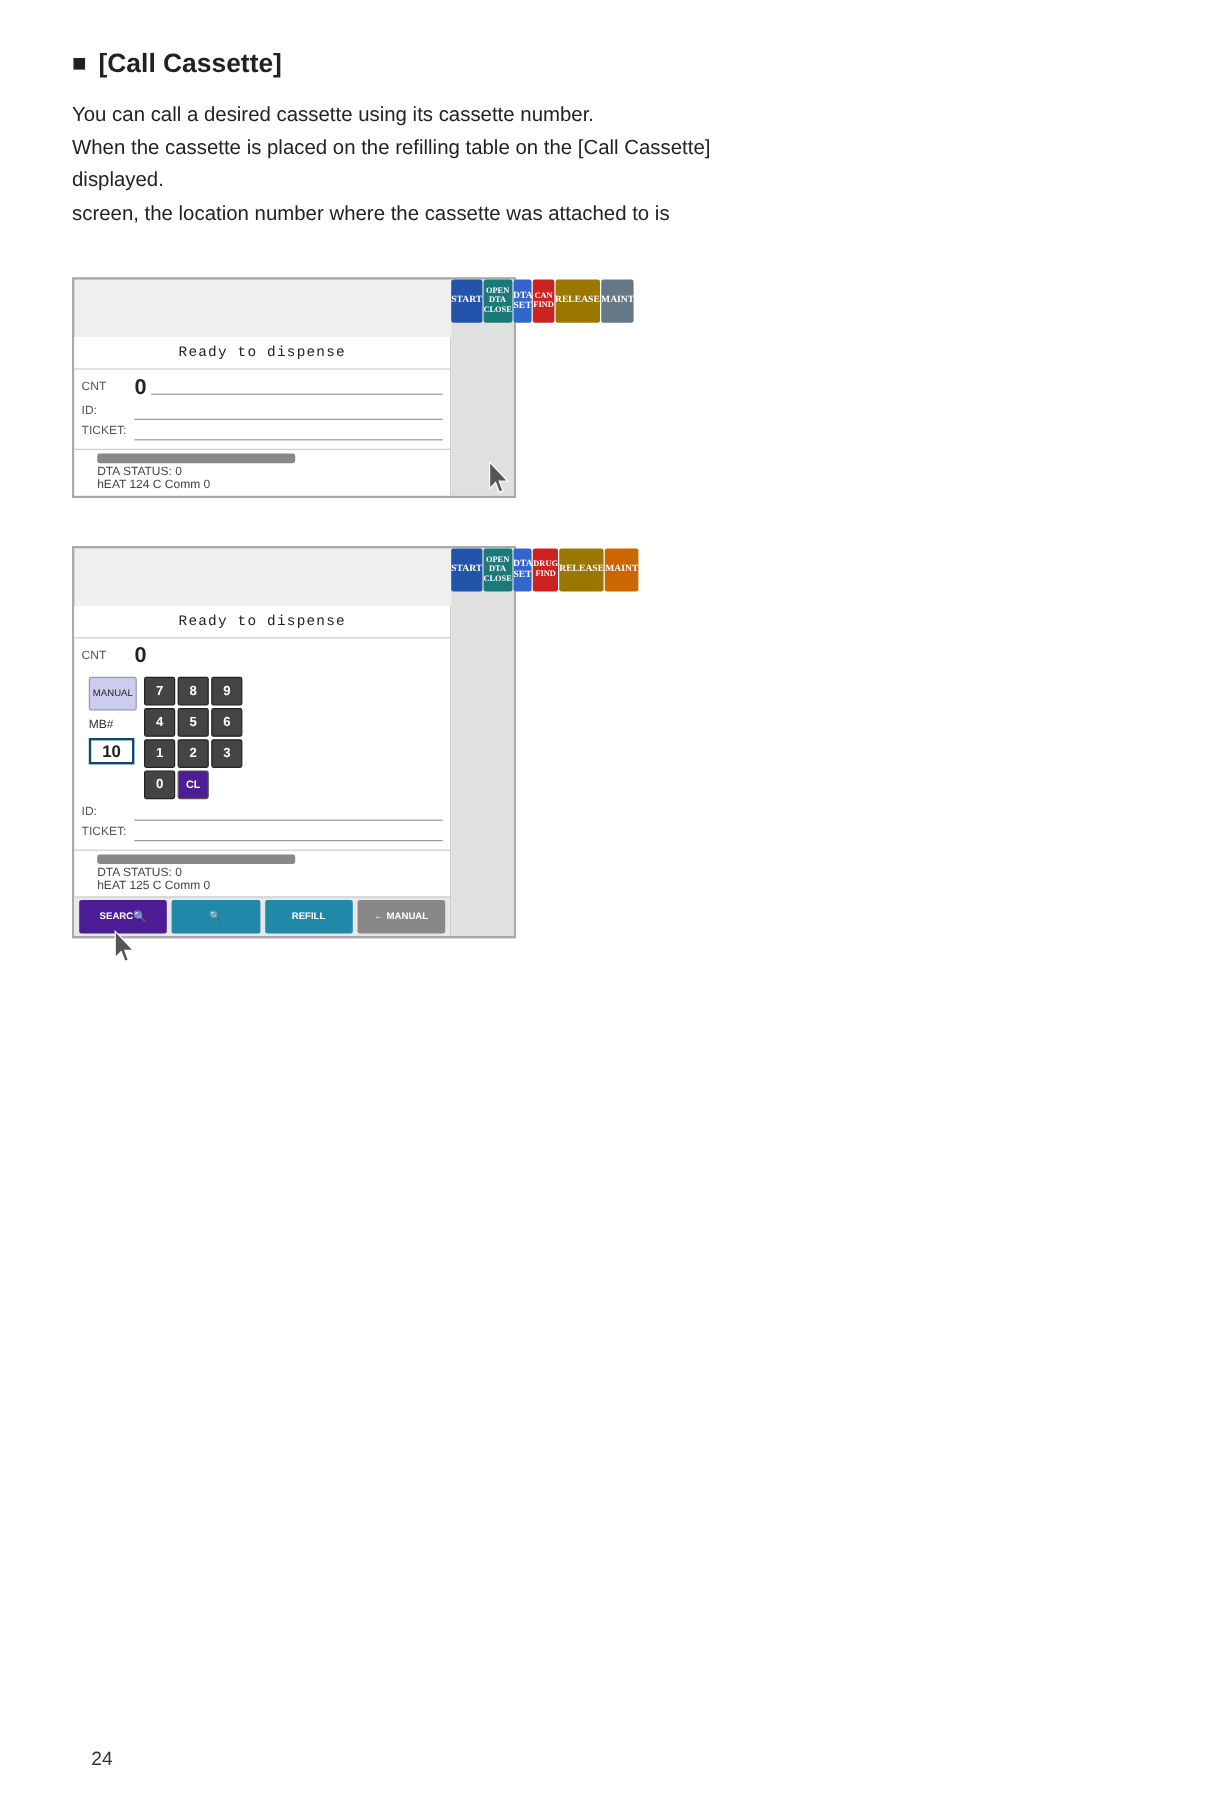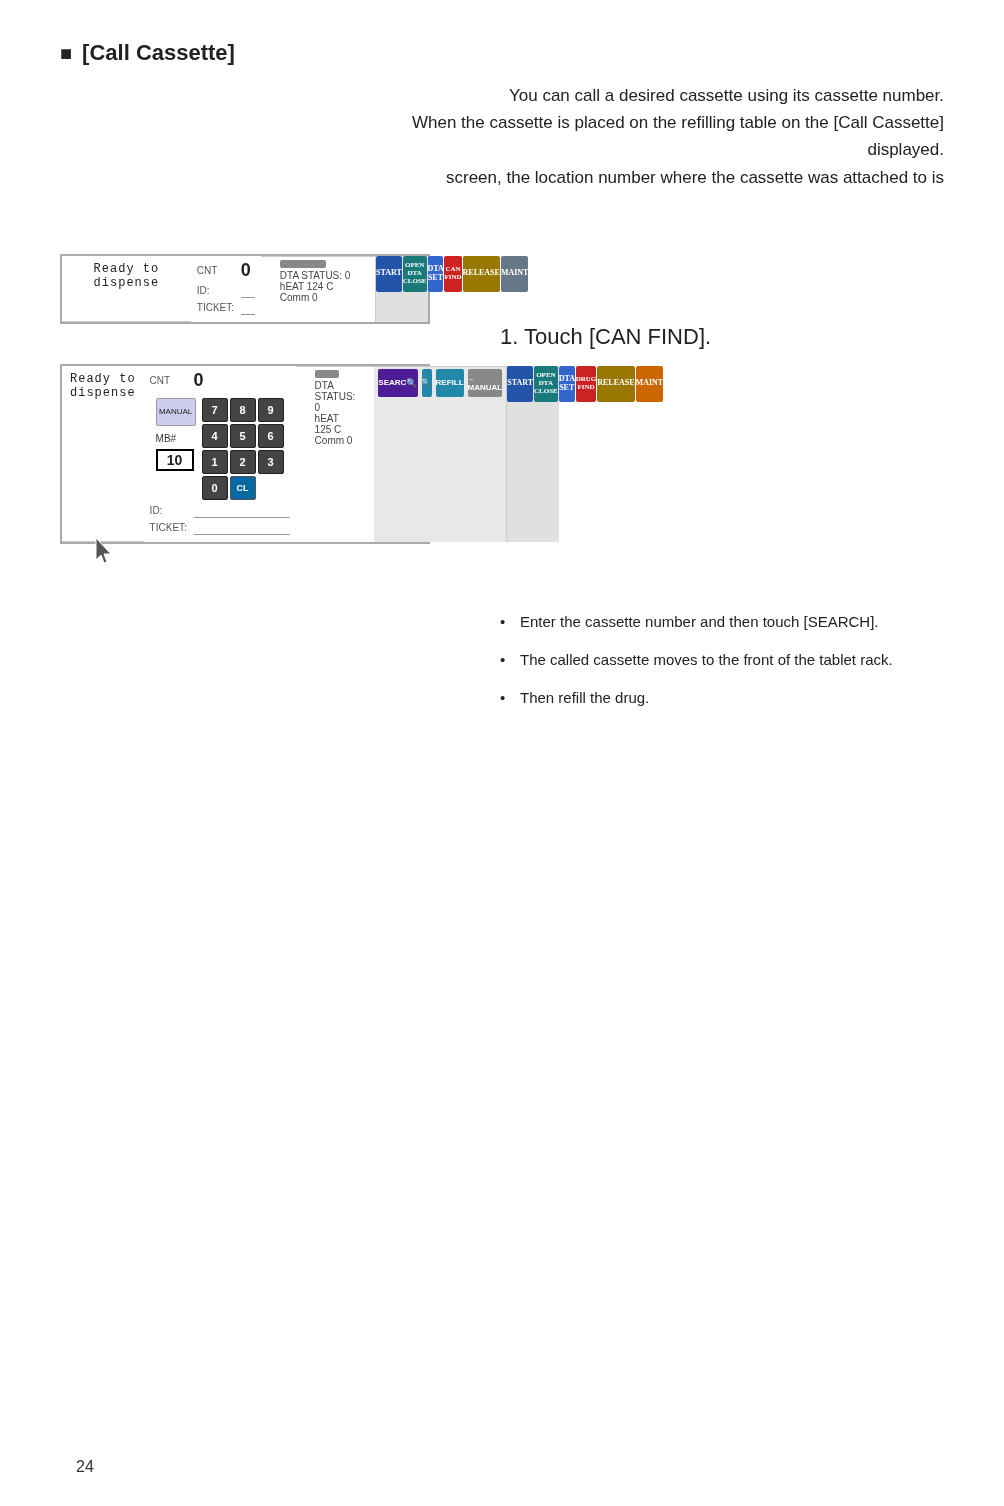--- a/index.html
+++ b/index.html
@@ -23,22 +23,21 @@
       font-weight: bold;
       margin-bottom: 16px;
     }
     .section-header .bullet {
       font-size: 20px;
       font-weight: bold;
     }
     .intro-text {
       font-size: 17px;
       line-height: 1.6;
-      margin-bottom: 63px;
-      text-align: right;
+      margin-bottom: 40px;
     }
     .screens-area {
       display: flex;
       flex-direction: row;
       align-items: flex-start;
       gap: 0;
       margin-bottom: 40px;
     }
     .screen-col {
       display: flex;
@@ -86,21 +85,22 @@
       background: #f0f0f0;
       display: flex;
       flex-direction: row;
       font-size: 11px;
     }
     .screen-main {
       flex: 1;
       background: #fff;
       border-right: 1px solid #ccc;
       display: flex;
-      flex-direction: row;
+      flex-direction: column;
+      margin-top: 48px;
     }
     .screen-header {
       background: #fff;
       border-bottom: 1px solid #ccc;
       padding: 6px 8px;
       font-family: 'Courier New', monospace;
       font-size: 12px;
       text-align: center;
       letter-spacing: 1px;
     }
@@ -209,21 +209,21 @@
       align-items: center;
       justify-content: center;
       border-radius: 2px;
     }
     .mb-label {
       font-size: 10px;
       margin-top: 4px;
       color: #333;
     }
     .mb-value {
-      border: 2px solid #000000;
+      border: 2px solid #0c4a6e;
       width: 38px;
       height: 22px;
       display: flex;
       align-items: center;
       justify-content: center;
       font-size: 14px;
       font-weight: bold;
       margin-top: 2px;
     }
     .keypad-grid {
@@ -254,21 +254,21 @@
       align-items: center;
       justify-content: center;
       font-size: 11px;
       font-weight: bold;
       border-radius: 2px;
       border: 1px solid #222;
     }
     .key-cl {
       width: 26px;
       height: 24px;
-      background: #0369a1;
+      background: #4c1d95;
       color: #fff;
       display: flex;
       align-items: center;
       justify-content: center;
       font-size: 9px;
       font-weight: bold;
       border-radius: 2px;
       border: 1px solid #555;
     }
 
@@ -431,32 +431,18 @@
 
         <div class="touch-cursor" style="position:absolute; left: 28px; bottom: -24px;">
           <svg viewBox="0 0 32 32" xmlns="http://www.w3.org/2000/svg">
             <path d="M8 2 L8 24 L13 19 L16 27 L19 26 L16 18 L23 18 Z" fill="#555" stroke="#fff" stroke-width="1"></path>
           </svg>
         </div>
       </div>
 
     </div>
 
-    <div class="instructions-col">
-
-      <div style="margin-top: 60px;">
-        <div class="step-label">1. Touch [CAN FIND].</div>
-      </div>
-
-      <div style="margin-top: 260px;">
-        <ul class="bullet-list">
-          <li>Enter the cassette number and then touch [SEARCH].</li>
-          <li>The called cassette moves to the front of the tablet rack.</li>
-          <li>Then refill the drug.</li>
-        </ul>
-      </div>
-    </div>
 
   </div>
 
 </div>
 
 <div class="page-number">24</div>
 
 </body></html>

